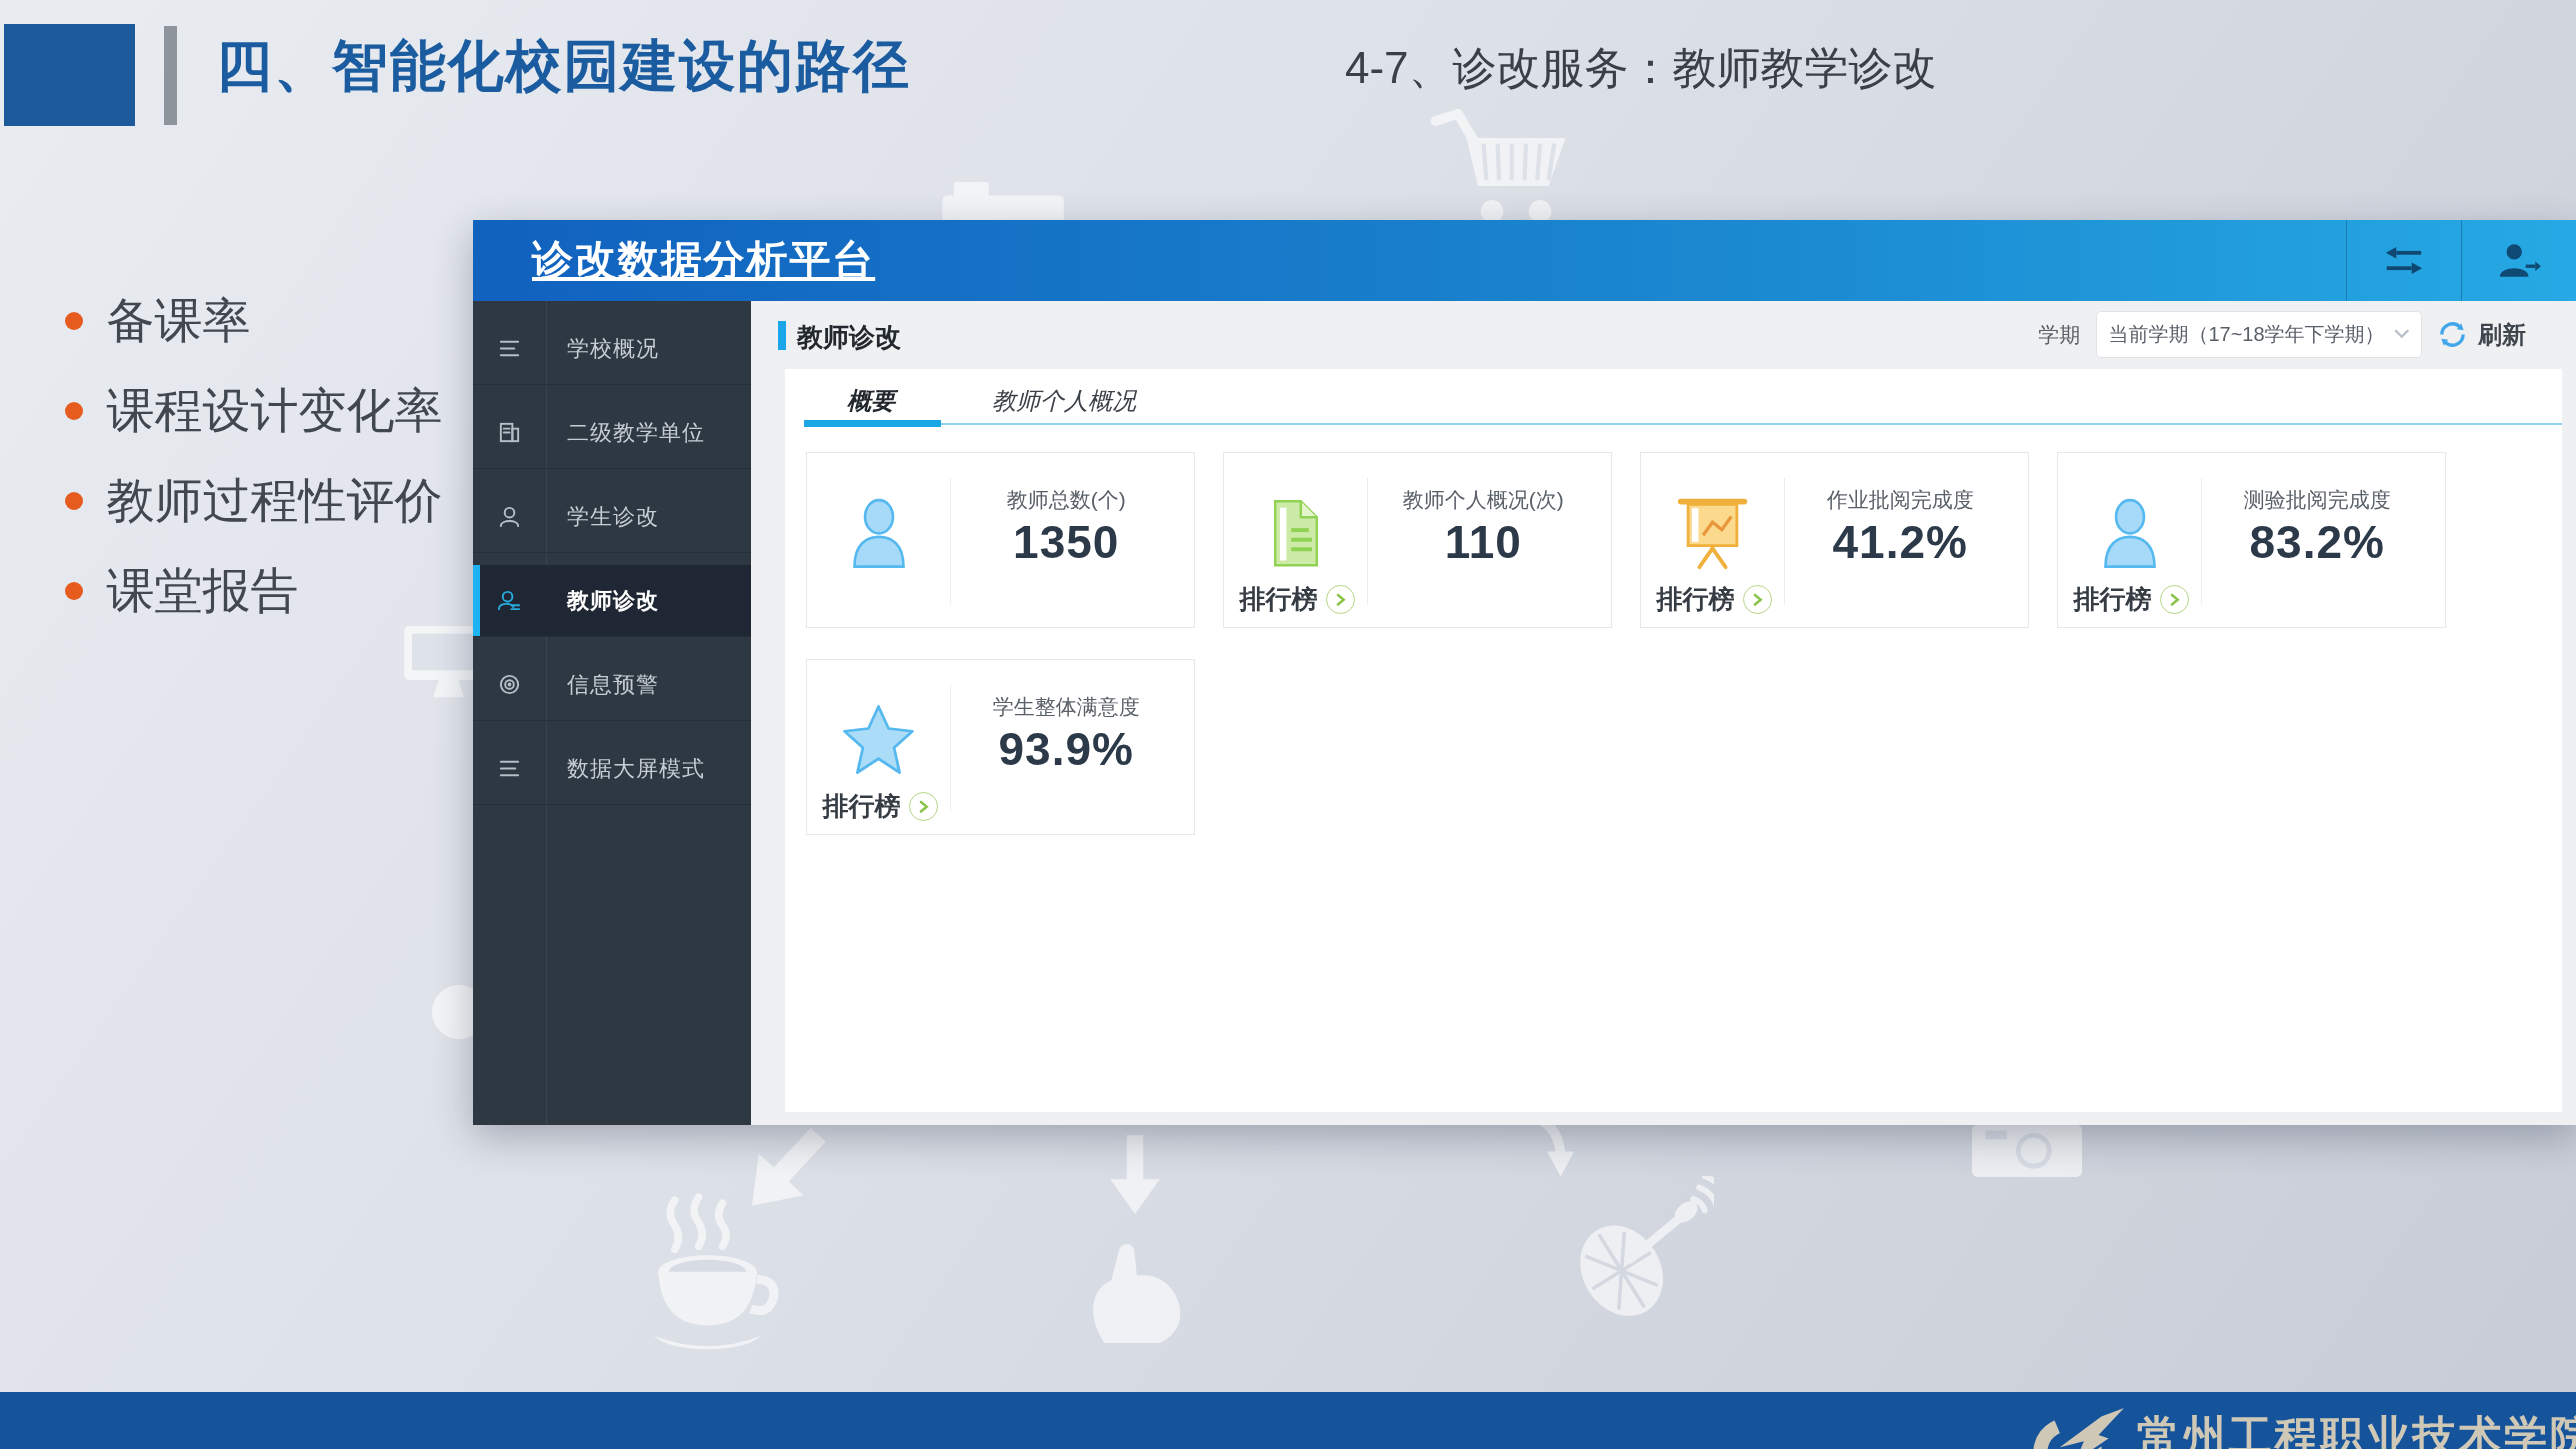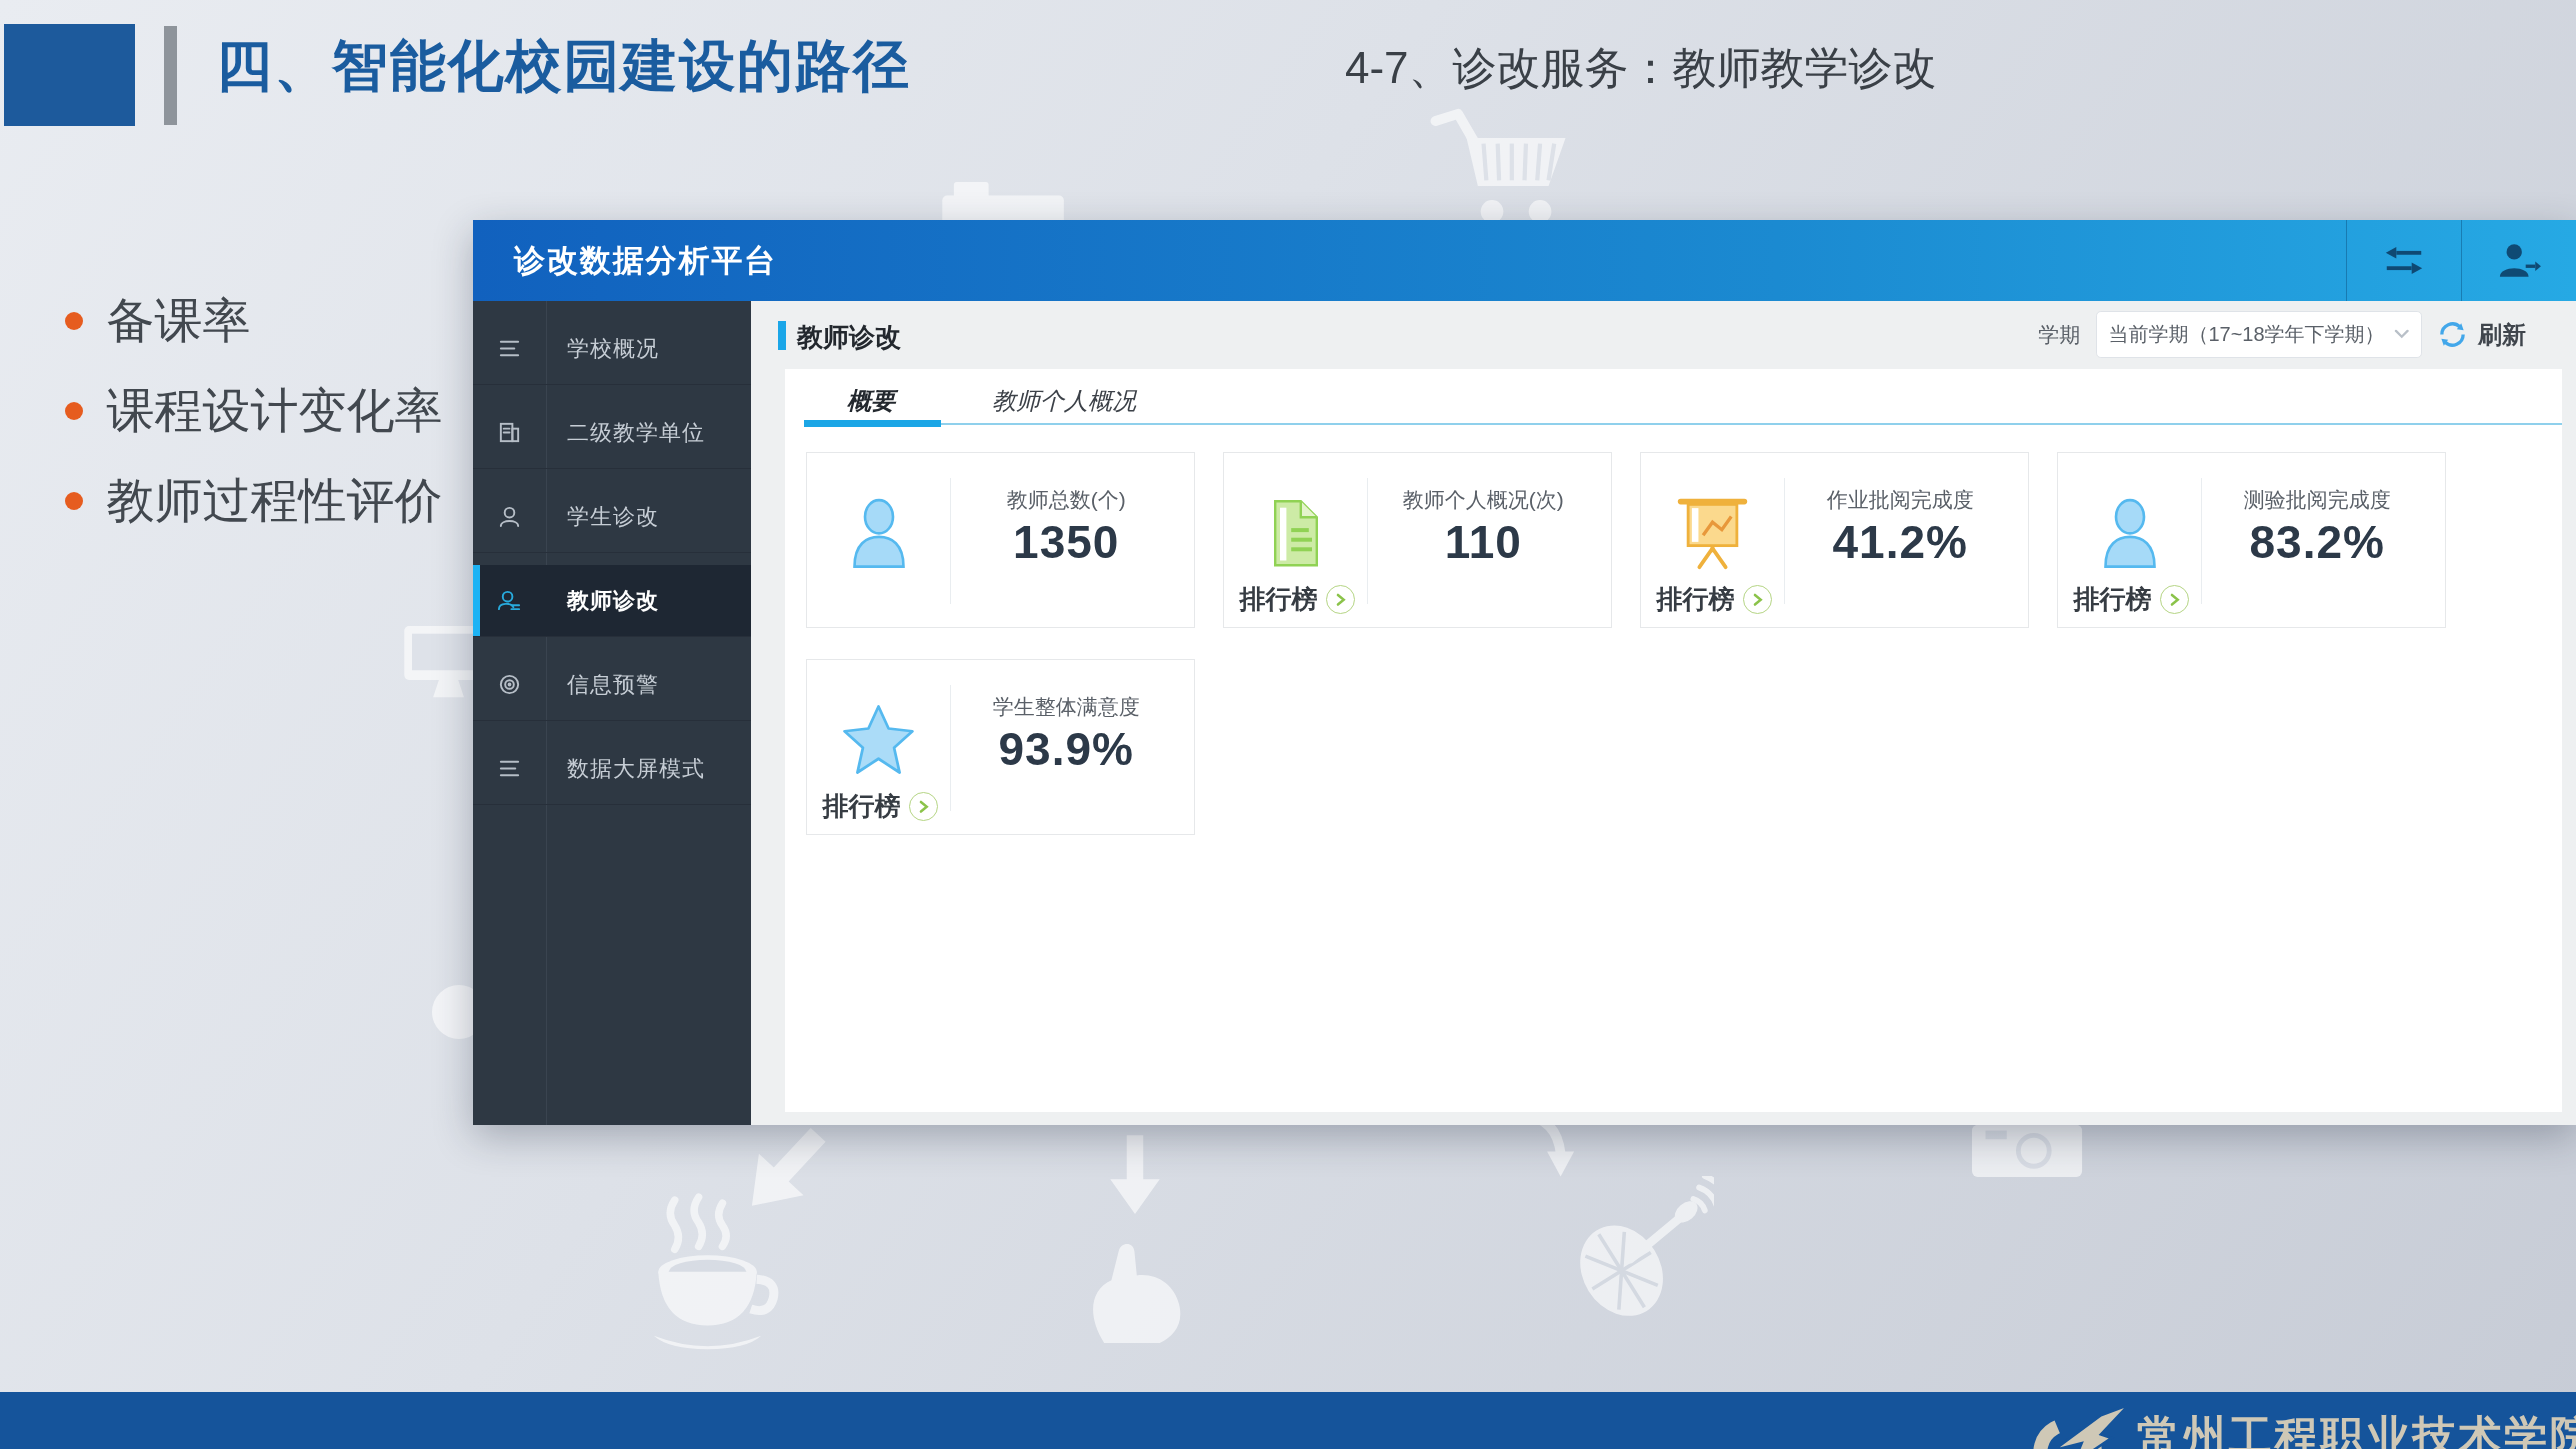--- a/index.html
+++ b/index.html
@@ -21,21 +21,21 @@
   
   .bullets{left:48px;top:280px;z-index:2;list-style:none;margin:17px;padding:0;}
   .bullets li{display:flex;align-items:center;height:48px;margin-bottom:42px;}
   .bullets .dot{width:18.4px;height:18.4px;border-radius:50%;background:#e65c1f;margin-right:23px;flex:0 0 auto;}
   .bullets .btext{font-size:48px;color:#42484f;white-space:nowrap;}
 
   
   .app{left:473px;top:220px;width:2103px;height:905px;z-index:3;box-shadow:0 11.6px 37px rgba(25,35,55,.30);background:#eef0f1;}
   .app-header{position:absolute;left:0;top:0;right:0;height:81px;
     background:linear-gradient(90deg,#1161be 0%,#1b8ad1 62%,#26a9e4 100%);}
-  .brand{position:absolute;left:41px;top:0;line-height:81px;font-size:31px;font-weight:bold;color:#ffffff;letter-spacing:1.9px;white-space:nowrap;}
+  .brand{position:absolute;left:59px;top:0;line-height:81px;font-size:41px;font-weight:bold;color:#ffffff;letter-spacing:1.9px;white-space:nowrap;text-decoration:underline;}
   .header-actions{position:absolute;right:0;top:0;height:81px;display:flex;}
   .hbtn{width:114px;height:81px;display:flex;align-items:center;justify-content:center;border-left:1.9px solid rgba(8,60,105,.38);cursor:pointer;}
 
   
   .sidebar{position:absolute;left:0;top:81px;width:278px;bottom:0;background:#2e3843;}
   .icol-rule{position:absolute;left:73px;top:0;bottom:0;width:1px;background:#3a4450;}
   .menu-item{position:relative;height:71px;border-bottom:1px solid #272f3a;display:flex;align-items:center;cursor:pointer;margin-top:12px;}
   .mi-icon{position:absolute;left:0;top:0;width:73px;height:71px;display:flex;align-items:center;justify-content:center;}
   .mi-label{position:absolute;left:94px;font-size:22px;color:#c6cdd5;white-space:nowrap;letter-spacing:1px;}
   .menu-item.active{background:#1e2733;}
@@ -199,20 +199,24 @@
         <span class="btext">备课率</span>
       </li>
     <li>
         <span class="dot"></span>
         <span class="btext">课程设计变化率</span>
       </li>
     <li>
         <span class="dot"></span>
         <span class="btext">教师过程性评价</span>
       </li>
+    <li>
+        <span class="dot"></span>
+        <span class="btext">课堂报告</span>
+      </li>
   </ul>
 
   <div class="abs app">
 
     <div class="app-header">
       <div class="brand">诊改数据分析平台</div>
       <div class="header-actions">
         <div class="hbtn">
           <svg width="46" height="33" viewBox="0 0 48 34" opacity="0.85">
             <line x1="16" y1="9" x2="42" y2="9" stroke="#0c3a61" stroke-width="4"></line>

